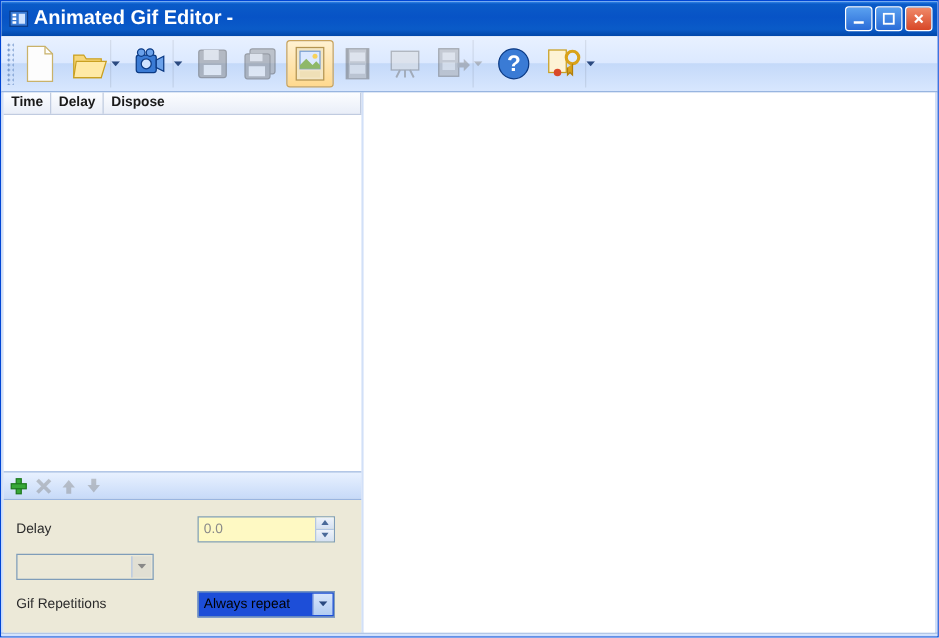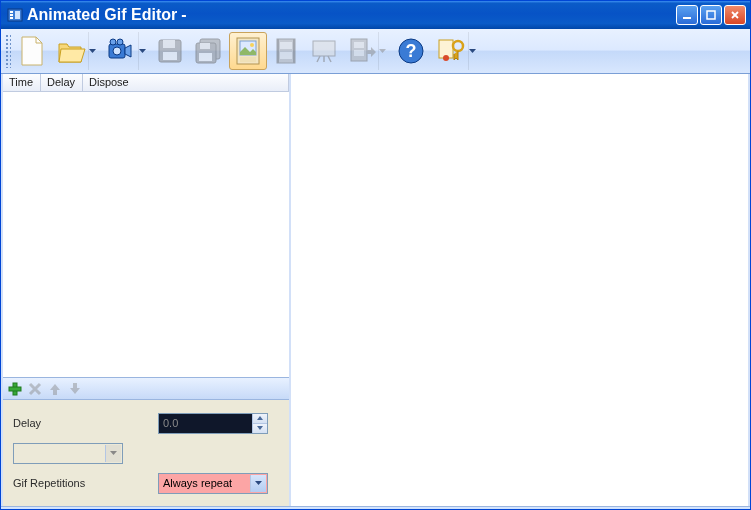--- a/index.html
+++ b/index.html
@@ -106,20 +106,21 @@
   .thead {
     height: 18px;
     background: linear-gradient(to bottom, #fcfdff, #e9eef8);
     display: flex;
     border-bottom: 1px solid #c0cbe0;
   }
   .thead .col {
     border-right: 1px solid #c0cbe0;
     padding: 2px 6px;
     color: #1a1a1a;
+    font-weight: bold;
   }
   .thead .col.time { width: 38px; }
   .thead .col.delay { width: 42px; }
   .thead .col.dispose { flex:1; }
 
   .tbody {
     flex: 1;
     background: #fff;
     overflow: auto;
   }
@@ -161,40 +162,40 @@
     position: relative;
   }
   .pfield input, .pfield select, .pfield .fake {
     width: 100%; height: 100%;
     border: 1px solid #7f9db9;
     background: #fff;
     font: inherit;
     padding: 1px 4px;
   }
   .pfield.disabled input, .pfield.disabled .fake {
-    background: #0f172a;
+    background: #fef9c3;
     color: #8a8a8a;
   }
   .spinner-btns {
     position:absolute; right:1px; top:1px; bottom:1px; width:15px;
     display:flex; flex-direction:column;
   }
   .spinner-btns div {
     flex:1; background: linear-gradient(to bottom,#eef3fb,#d5e1f3);
     border-left:1px solid #b3c6e4;
     border-bottom:1px solid #b3c6e4;
     display:flex; align-items:center; justify-content:center;
   }
   .spinner-btns div:last-child { border-bottom:none; }
   .spinner-btns svg { width:6px;height:4px; fill:#4a6a9a; }
 
   .combo {
     width:100%; height:100%;
     border:1px solid #7f9db9;
-    background:#fca5a5;
+    background:#1d4ed8;
     display:flex; align-items:center;
     padding-left:4px;
     position:relative;
   }
   .combo.disabled { background:#ece9d8; }
   .combo .arrow {
     position:absolute; right:1px; top:1px; bottom:1px; width:16px;
     background: linear-gradient(to bottom,#d7e5fb,#b3cdf2);
     border-left:1px solid #b3c6e4;
     display:flex; align-items:center; justify-content:center;

